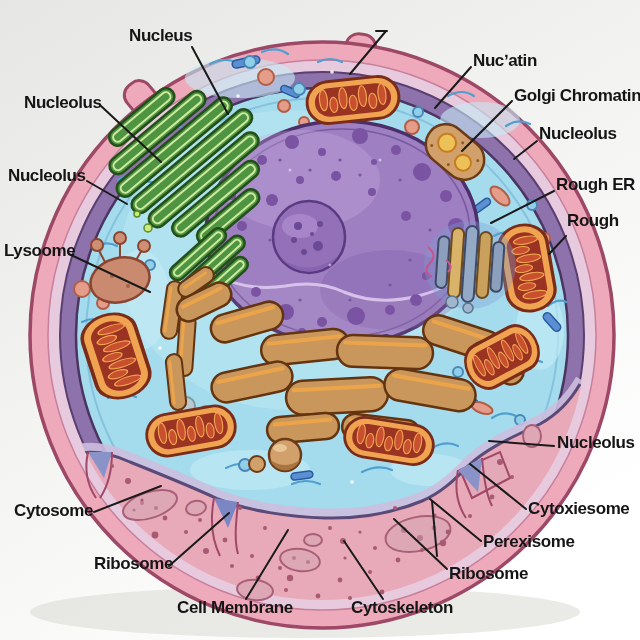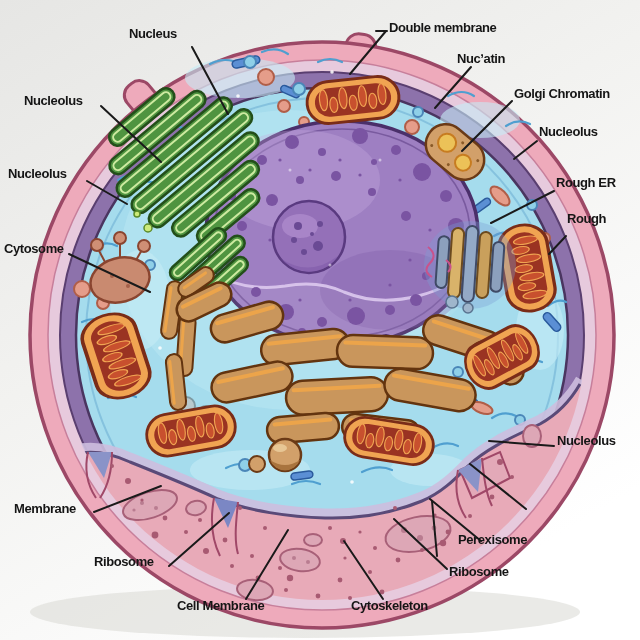--- a/index.html
+++ b/index.html
@@ -4,21 +4,21 @@
 <style>
   html,body{margin:0;padding:0;}
   .stage{
     position:relative;width:640px;height:640px;overflow:hidden;
     background:linear-gradient(150deg,#e6e6e4 0%,#f2f2f0 40%,#ffffff 85%);
     font-family:"Liberation Sans", sans-serif;
   }
   .stage svg{position:absolute;left:0;top:0;}
   .lbl{
     position:absolute;
-    font-size:13px;font-weight:700;letter-spacing:-0.4px;
+    font-size:17px;font-weight:700;letter-spacing:-0.4px;
     color:#151515;white-space:nowrap;line-height:1;
   }
 </style>
 </head>
 <body>
 
 <div class="stage">
 
 <svg width="640" height="640" viewBox="0 0 640 640">
   <defs>
@@ -492,31 +492,31 @@
     <line x1="526" y1="509" x2="470" y2="464"></line>
     <line x1="481" y1="541" x2="430" y2="499"></line>
     <line x1="432" y1="501" x2="437" y2="556"></line>
     <line x1="169" y1="566" x2="229" y2="513"></line>
     <line x1="447" y1="569" x2="394" y2="519"></line>
     <line x1="246" y1="599" x2="288" y2="530"></line>
     <line x1="383" y1="599" x2="344" y2="541"></line>
   </g>
 </svg>
 
-<div class="lbl" style="left:389px;top:21px">Double membrane</div>
 <div class="lbl" style="left:129px;top:27px">Nucleus</div>
-<div class="lbl" style="left:457px;top:52px">Nucʼatin</div>
+<div class="lbl" style="left:473px;top:52px">Nucʼatin</div>
 <div class="lbl" style="left:514px;top:87px">Golgi Chromatin</div>
 <div class="lbl" style="left:24px;top:94px">Nucleolus</div>
 <div class="lbl" style="left:539px;top:125px">Nucleolus</div>
 <div class="lbl" style="left:8px;top:167px">Nucleolus</div>
 <div class="lbl" style="left:556px;top:176px">Rough ER</div>
 <div class="lbl" style="left:567px;top:212px">Rough</div>
-<div class="lbl" style="left:4px;top:242px">Cytosome</div>
+<div class="lbl" style="left:4px;top:242px">Lysoome</div>
 <div class="lbl" style="left:557px;top:434px">Nucleolus</div>
-<div class="lbl" style="left:14px;top:502px">Membrane</div>
-<div class="lbl" style="left:458px;top:533px">Perexisome</div>
+<div class="lbl" style="left:14px;top:502px">Cytosome</div>
+<div class="lbl" style="left:528px;top:500px">Cytoxiesome</div>
+<div class="lbl" style="left:483px;top:533px">Perexisome</div>
 <div class="lbl" style="left:94px;top:555px">Ribosome</div>
 <div class="lbl" style="left:449px;top:565px">Ribosome</div>
 <div class="lbl" style="left:351px;top:599px">Cytoskeleton</div>
 <div class="lbl" style="left:177px;top:599px">Cell Membrane</div>
 
 </div>
 
 </body></html>

